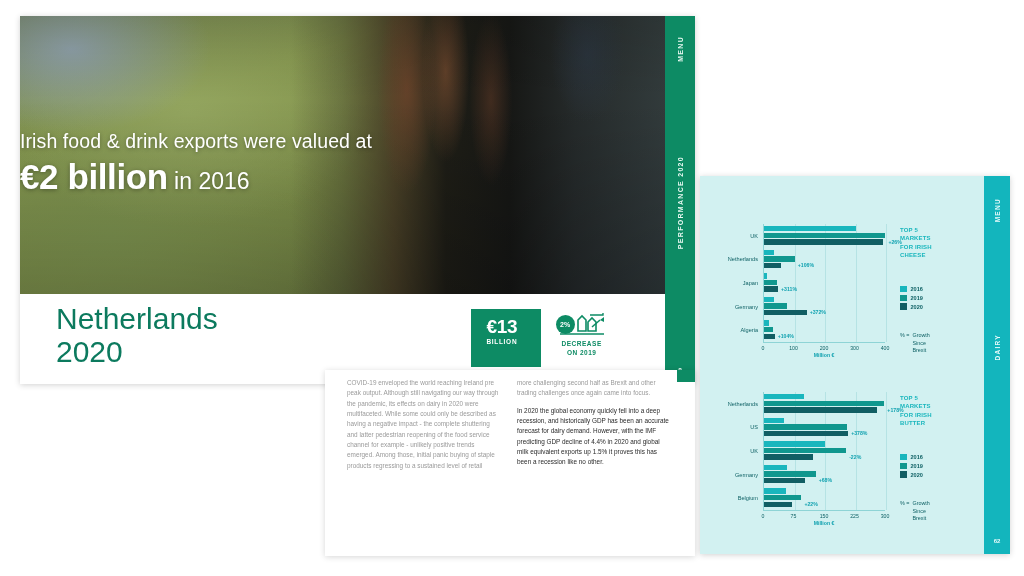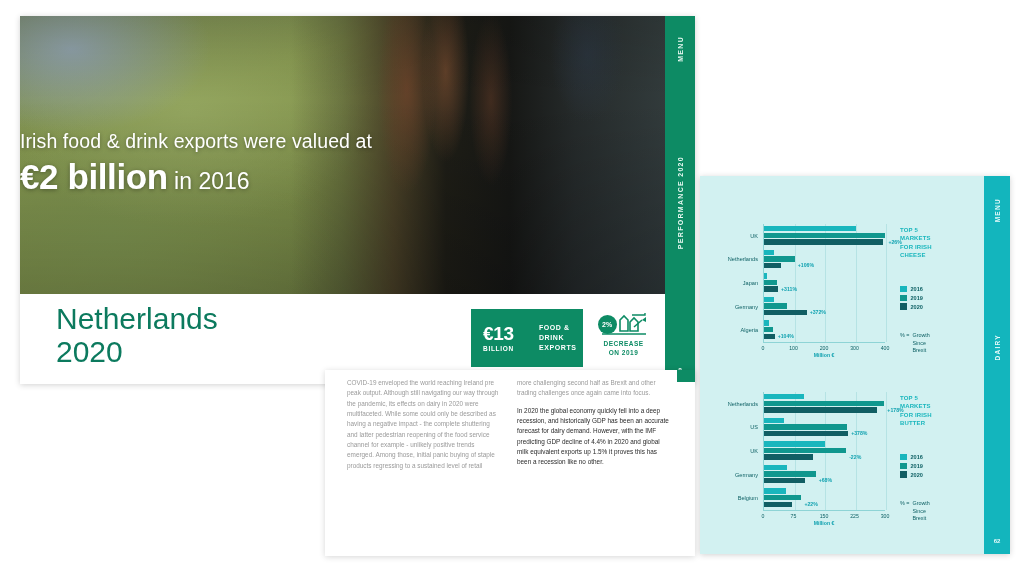--- a/index.html
+++ b/index.html
@@ -68,21 +68,21 @@
   .slide1-lower { position: absolute; left: 0; top: 278px; width: 645px; height: 90px; background:#fff; }
   .perf-title {
     position: absolute; left: 36px; top: 8px;
     color: #0c7a5e; font-size: 30px; line-height: 33px; font-weight: 400;
   }
   .perf-title span { display: block; }
 
   .badge-row { position: absolute; left: 451px; top: 15px; display: flex; align-items: stretch; gap: 10px; }
   .badge-green {
     background: #0d8b64; color: #fff; display: flex; align-items: center;
-    padding: 8px 6px 8px 12px; gap: 25px; height: 58px;
+    padding: 8px 20px 8px 12px; gap: 25px; height: 58px; flex-direction: column;
   }
   .badge-amt { line-height: 1; }
   .badge-amt .amt { font-size: 19px; font-weight: 700; letter-spacing: -.3px; display:block; }
   .badge-amt .unit { font-size: 6.5px; font-weight: 700; letter-spacing: .7px; display:block; margin-top: 3px; }
   .badge-label { font-size: 7px; font-weight: 700; letter-spacing: .6px; line-height: 10px; }
   .badge-label span { display: block; }
   .badge-white { width: 62px; height: 58px; position: relative; color: #0d8b64; }
   .badge-icon { position: relative; width: 52px; height: 26px; margin: 2px auto 0; }
   .pct-circle {
     position: absolute; left: 0; top: 4px; width: 19px; height: 19px; border-radius: 50%;

